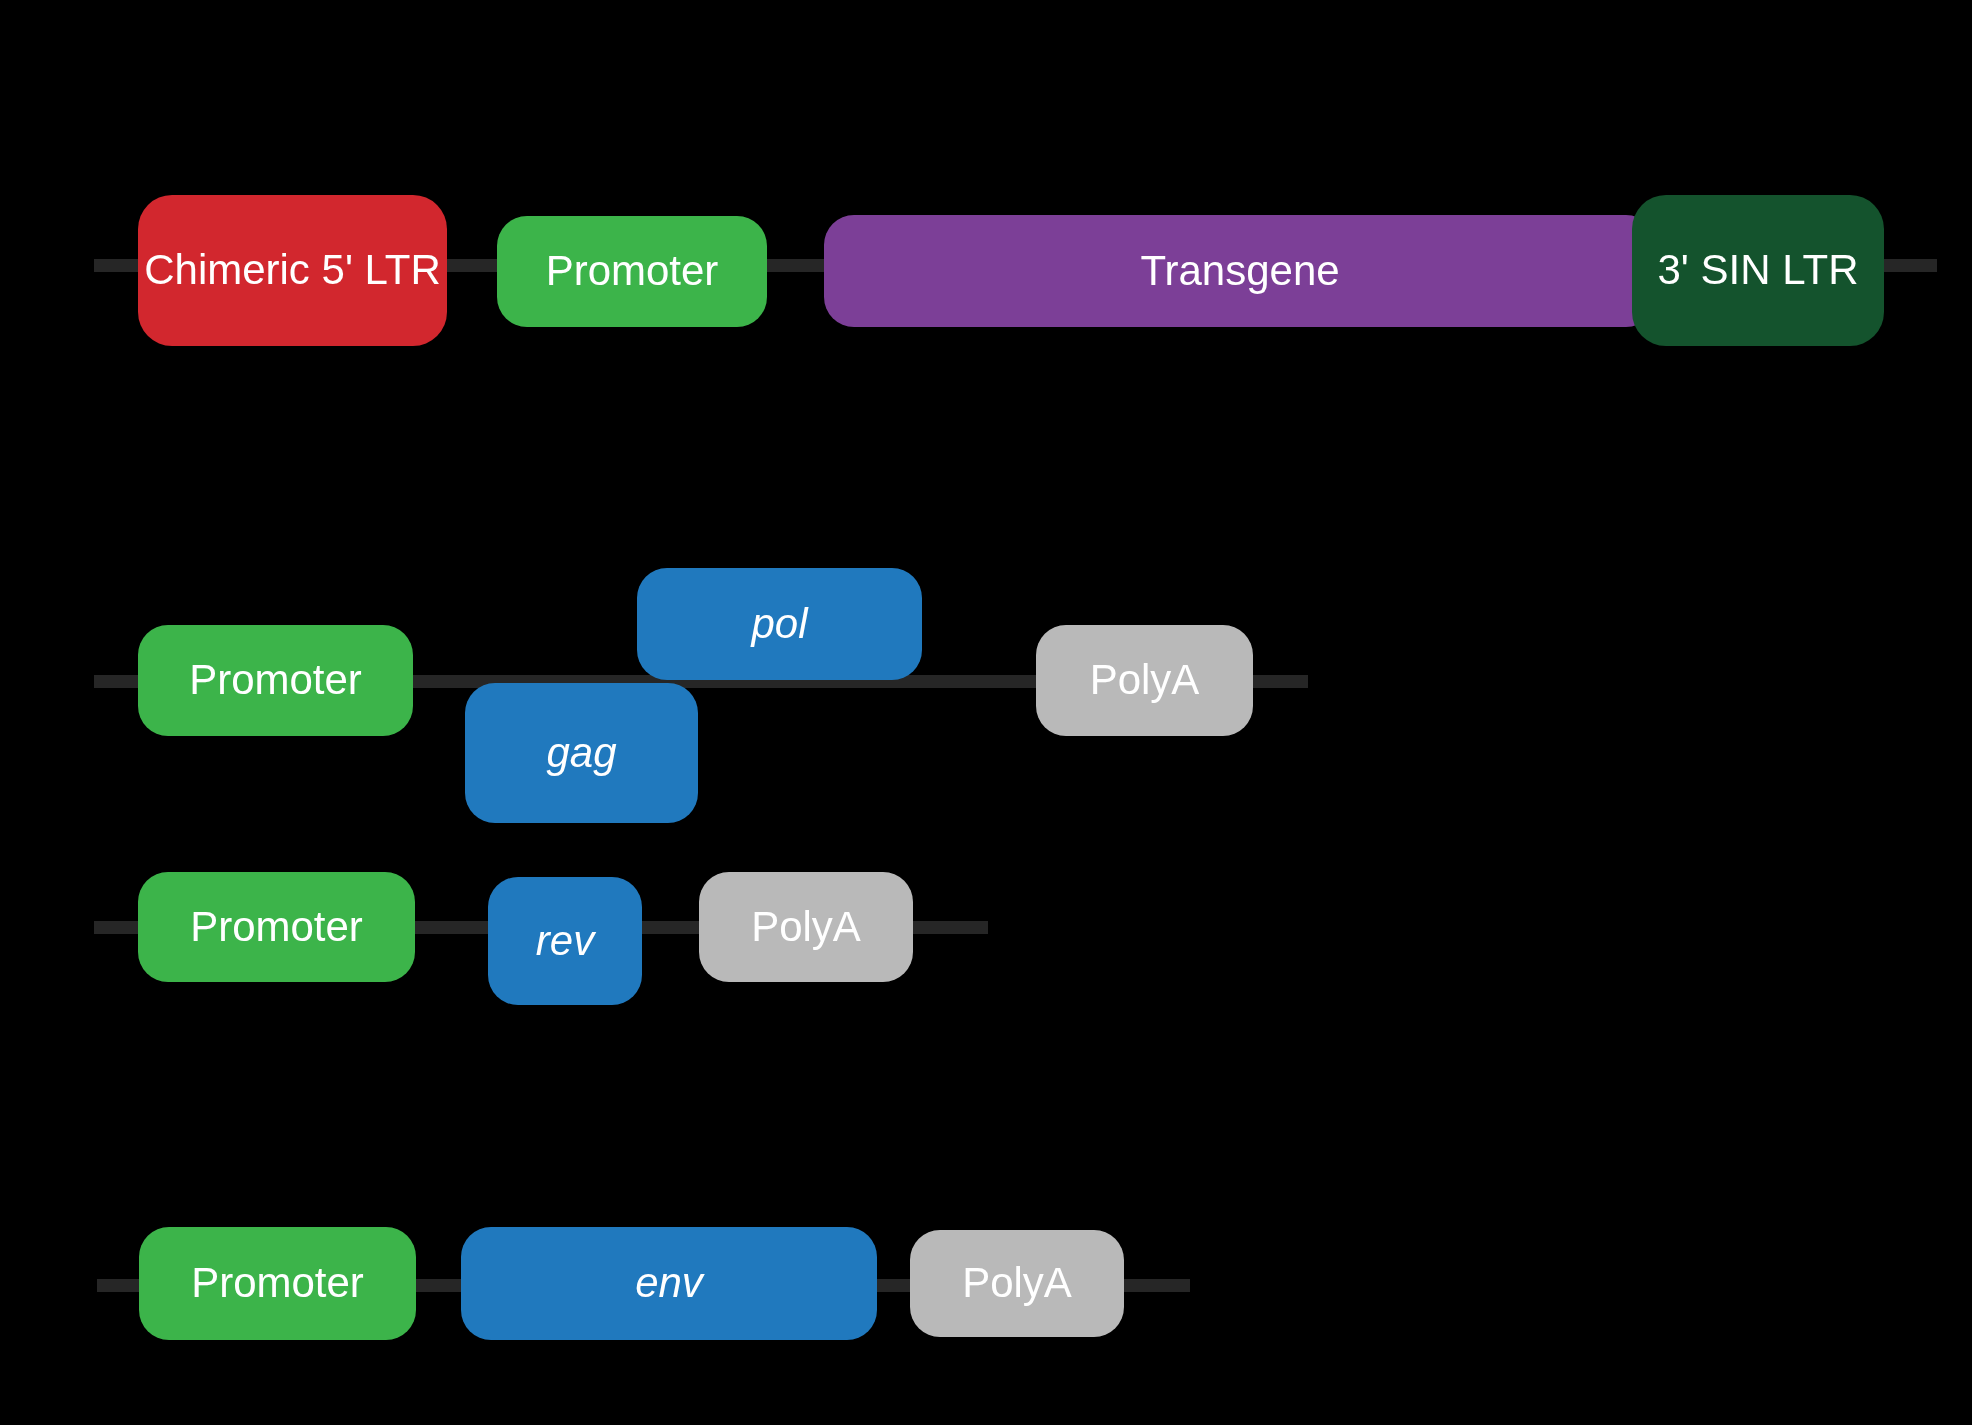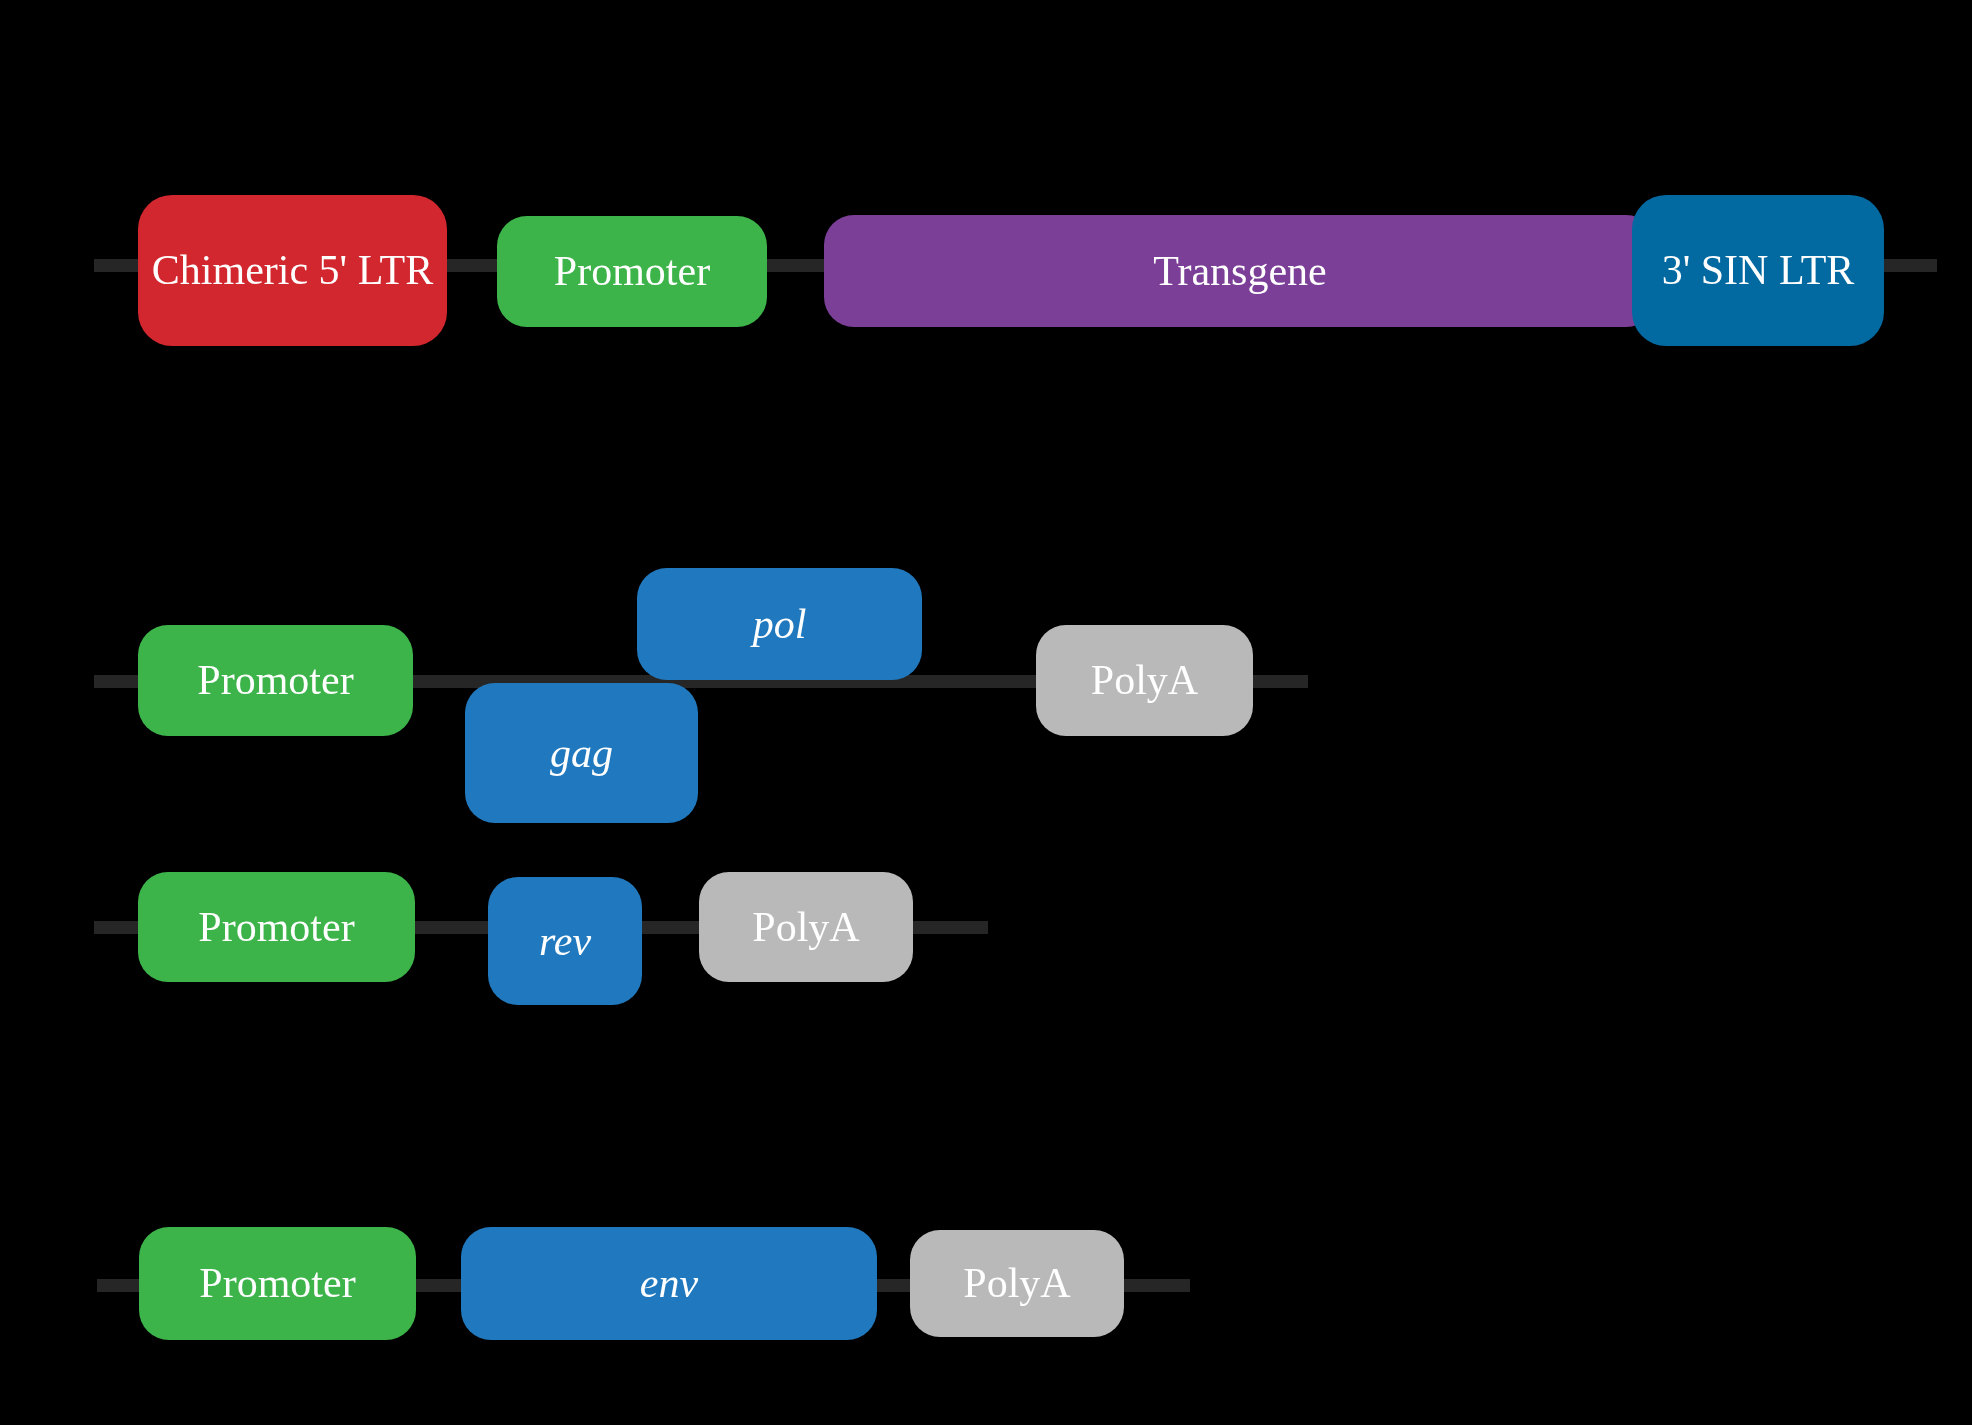--- a/index.html
+++ b/index.html
@@ -1,20 +1,20 @@
 <!DOCTYPE html>
 <html><head>
 <meta charset="utf-8">
 <style>
   html,body{margin:0;padding:0;background:#000;}
   .canvas{
     position:relative;
     width:1972px;height:1425px;
     background:#000;
-    font-family:Liberation Serif, serif;
+    font-family:Liberation Sans, sans-serif;
     overflow:hidden;
   }
   .dna-line{
     position:absolute;
     height:13px;
     background:#262626;
     z-index:1;
   }
   .box{
     position:absolute;
@@ -61,21 +61,21 @@
 </style>
 </head>
 <body>
 
 <div class="canvas">
 
   <div class="dna-line r1-line" style="background-color: rgb(38, 38, 38);"></div>
   <div class="box ltr r1-ltr5" style="background-color: rgb(210, 39, 46);">Chimeric 5' LTR</div>
   <div class="box r1-promoter" style="background-color: rgb(60, 180, 74);">Promoter</div>
   <div class="box r1-transgene" style="background-color: rgb(124, 63, 151);">Transgene</div>
-  <div class="box ltr r1-ltr3" style="background-color: #0369a1;">3' SIN LTR</div>
+  <div class="box ltr r1-ltr3" style="background-color: #14532d;">3' SIN LTR</div>
 
   <div class="dna-line r2-line" style="background-color: rgb(38, 38, 38);"></div>
   <div class="box r2-promoter" style="background-color: rgb(60, 180, 74);">Promoter</div>
   <div class="box gene r2-pol" style="background-color: rgb(32, 121, 190);">pol</div>
   <div class="box gene r2-gag" style="background-color: rgb(32, 121, 190);">gag</div>
   <div class="box r2-polya" style="background-color: rgb(185, 185, 185);">PolyA</div>
 
   <div class="dna-line r3-line" style="background-color: rgb(38, 38, 38);"></div>
   <div class="box r3-promoter" style="background-color: rgb(60, 180, 74);">Promoter</div>
   <div class="box gene r3-rev" style="background-color: rgb(32, 121, 190);">rev</div>

